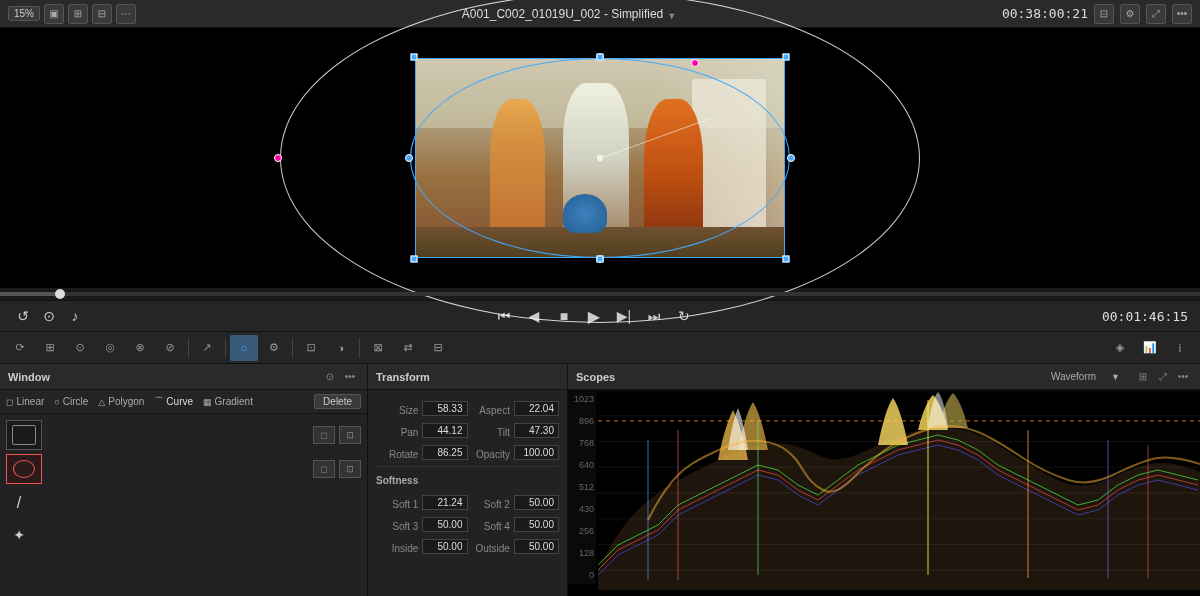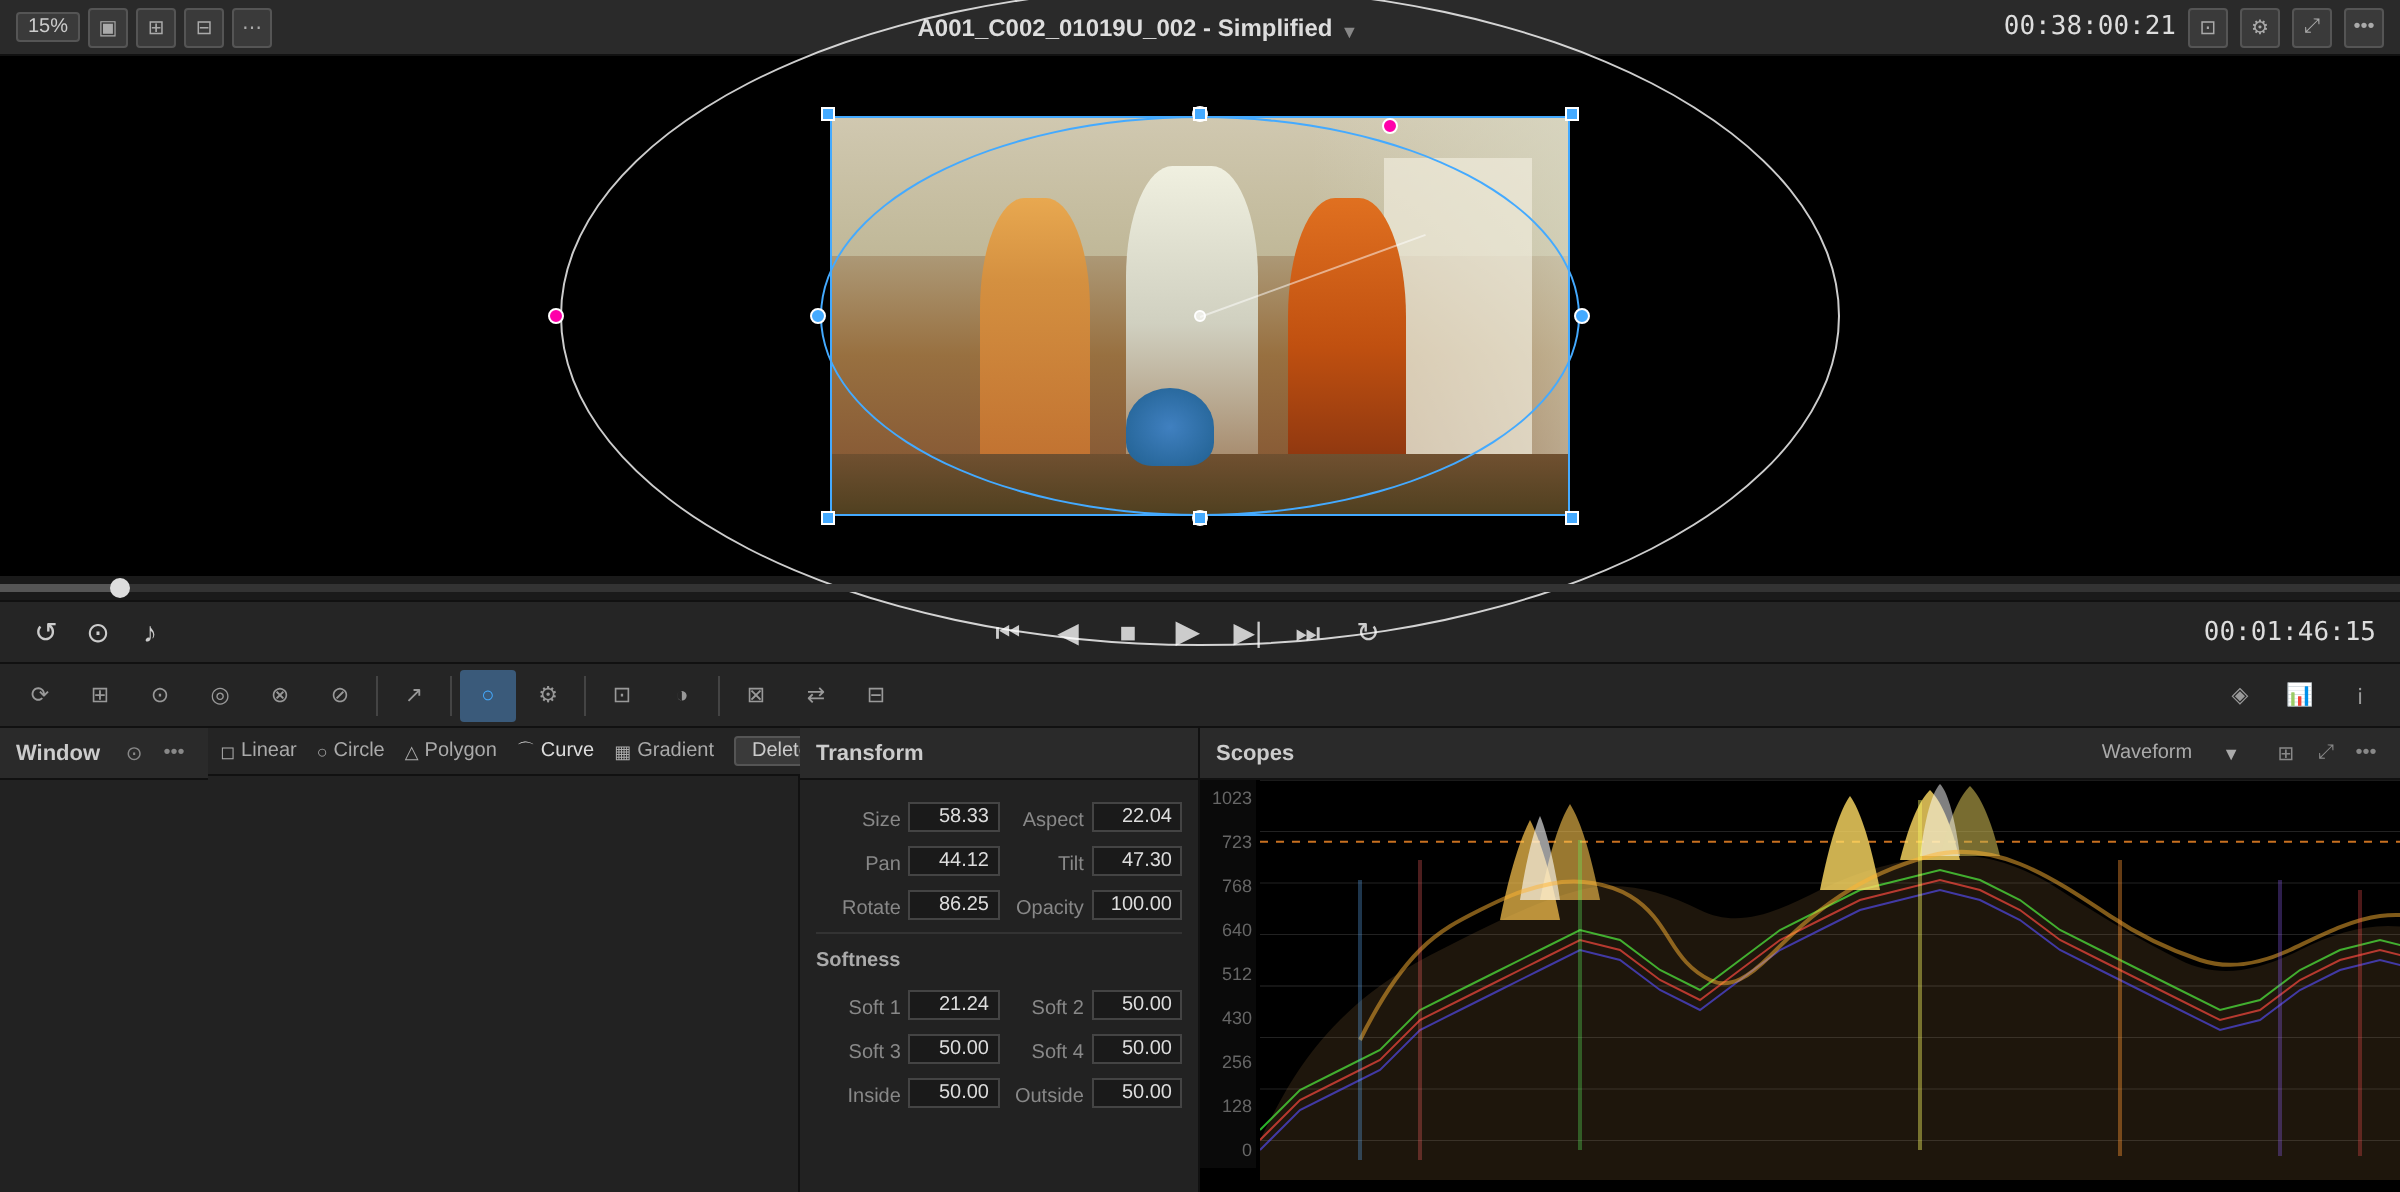--- a/index.html
+++ b/index.html
@@ -27,21 +27,20 @@
       display: flex;
       align-items: center;
       gap: 6px;
     }
     .top-bar-center {
       display: flex;
       align-items: flex-end;
       gap: 4px;
       color: #ddd;
       font-size: 12px;
-      font-weight: bold;
     }
     .zoom-btn {
       background: #3a3a3a;
       border: 1px solid #555;
       color: #ccc;
       padding: 1px 5px;
       font-size: 10px;
       border-radius: 2px;
       cursor: pointer;
     }
@@ -251,24 +250,25 @@
     }
 
     
     .main-bottom {
       height: 232px;
       display: flex;
     }
 
     
     .left-panel {
-      width: 400px;
+      width: 368px;
       background: #222;
       border-right: 1px solid #111;
       display: flex;
+      flex-direction: column;
     }
 
     .panel-header {
       height: 26px;
       background: #2a2a2a;
       display: flex;
       align-items: center;
       padding: 0 8px;
       gap: 8px;
       border-bottom: 1px solid #111;
@@ -803,21 +803,21 @@
         <div class="panel-icon-group" style="margin-left:8px;">
           <div class="panel-icon">⊞</div>
           <div class="panel-icon">⤢</div>
           <div class="panel-icon">•••</div>
         </div>
       </div>
       <div class="waveform-area">
 
         <div class="waveform-labels">
           <span class="waveform-label">1023</span>
-          <span class="waveform-label">723</span>
+          <span class="waveform-label">896</span>
           <span class="waveform-label">768</span>
           <span class="waveform-label">640</span>
           <span class="waveform-label">512</span>
           <span class="waveform-label">430</span>
           <span class="waveform-label">256</span>
           <span class="waveform-label">128</span>
           <span class="waveform-label">0</span>
         </div>
 
         <div class="waveform-canvas">

